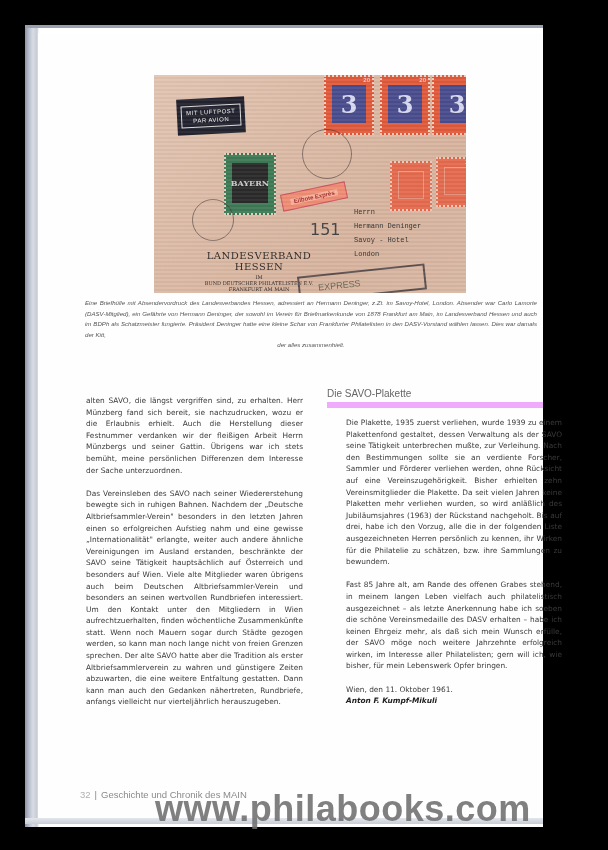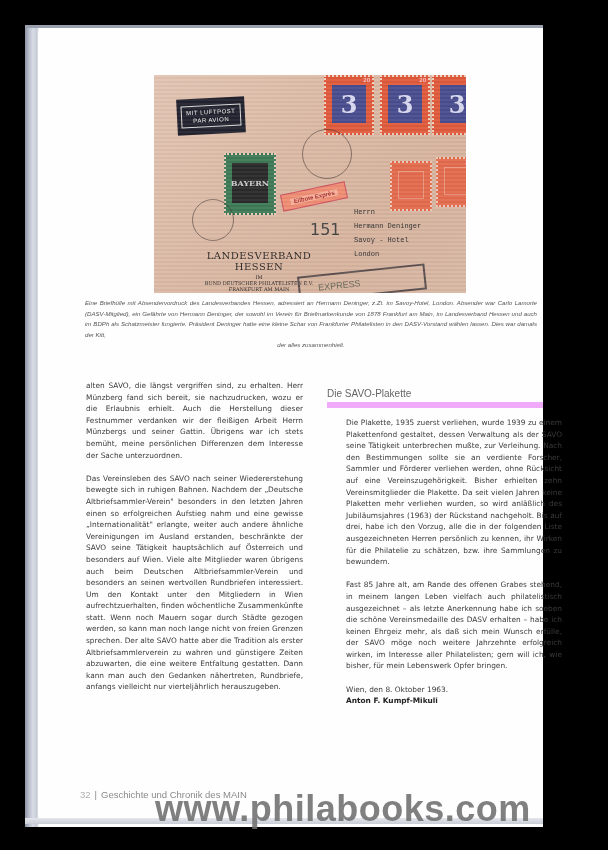--- a/index.html
+++ b/index.html
@@ -67,26 +67,26 @@
     .sender .s2 { font-size: 5px; margin-top: 2px; }
     .sender .s3 { font-size: 5px; }
     .sender .s4 { font-size: 5px; }
     .express-stamp { position:absolute; left: 144px; top: 195px; width: 128px; height: 26px; border: 2px solid #5c5050; transform: rotate(-6deg); font-size: 9px; color:#665; padding-left: 18px; box-sizing: border-box; line-height: 22px; }
     .caption {
       position: absolute; left: 85px; top: 298px; width: 452px; font-size: 6.1px; line-height: 10.5px;
       color: #555; text-align: justify; font-style: italic;
     }
     .caption .last { display:block; text-align:center; }
     .col { position: absolute; font-family: "DejaVu Sans", sans-serif; font-size: 7.4px; line-height: 11.6px; color: #3a3a3a; text-align: justify; }
-    .col-left { left: 86px; top: 380px; width: 217px; }
+    .col-left { left: 86px; top: 395px; width: 217px; }
     .col-right { left: 327px; top: 417px; width: 216px; margin-left: 19px; }
     .col p { margin: 0 0 11.6px 0; }
     .section-heading { position: absolute; left: 327px; top: 388px; width: 216px; font-size: 10px; color: #666; border-bottom: 6px solid #f0abfc; padding-bottom: 3px; font-weight: 300; }
     .signature-date { display:block; }
-    .signature-name { display:block; font-weight: bold; color: #222; }
+    .signature-name { display:block; font-weight: bold; font-style: italic; color: #222; }
     .footer { position: absolute; left: 80px; top: 789px; font-size: 9.5px; color: #8a8a8a; white-space: nowrap; }
     .footer .pn { color:#b0b0b0; }
     .footer .sep { margin: 0 4px; color:#888; }
     .watermark { position: absolute; left: 155px; top: 789px; width: 360px; font-size: 36px; font-weight: bold; color: rgba(110,110,110,0.88); letter-spacing: 0.5px; font-family: "Liberation Sans", sans-serif; line-height: 40px; text-align: right; }
   </style>
 </head>
 <body>
 
 <div class="page-frame"></div>
 <div class="page"></div>
@@ -158,21 +158,21 @@
 <div class="col col-left">
   <p>alten SAVO, die längst vergriffen sind, zu erhalten. Herr Münzberg fand sich bereit, sie nachzudrucken, wozu er die Erlaubnis erhielt. Auch die Herstellung dieser Festnummer verdanken wir der fleißigen Arbeit Herrn Münzbergs und seiner Gattin. Übrigens war ich stets bemüht, meine persönlichen Differenzen dem Interesse der Sache unterzuordnen.</p>
   <p>Das Vereinsleben des SAVO nach seiner Wiedererstehung bewegte sich in ruhigen Bahnen. Nachdem der „Deutsche Altbriefsammler-Verein" besonders in den letzten Jahren einen so erfolgreichen Aufstieg nahm und eine gewisse „Internationalität" erlangte, weiter auch andere ähnliche Vereinigungen im Ausland erstanden, beschränkte der SAVO seine Tätigkeit hauptsächlich auf Österreich und besonders auf Wien. Viele alte Mitglieder waren übrigens auch beim Deutschen Altbriefsammler-Verein und besonders an seinen wertvollen Rundbriefen interessiert. Um den Kontakt unter den Mitgliedern in Wien aufrechtzuerhalten, finden wöchentliche Zusammenkünfte statt. Wenn noch Mauern sogar durch Städte gezogen werden, so kann man noch lange nicht von freien Grenzen sprechen. Der alte SAVO hatte aber die Tradition als erster Altbriefsammlerverein zu wahren und günstigere Zeiten abzuwarten, die eine weitere Entfaltung gestatten. Dann kann man auch den Gedanken nähertreten, Rundbriefe, anfangs vielleicht nur vierteljährlich herauszugeben.</p>
 </div>
 
 <div class="section-heading">Die SAVO-Plakette</div>
 
 <div class="col col-right">
   <p>Die Plakette, 1935 zuerst verliehen, wurde 1939 zu einem Plakettenfond gestaltet, dessen Verwaltung als der SAVO seine Tätigkeit unterbrechen mußte, zur Verleihung. Nach den Bestimmungen sollte sie an verdiente Forscher, Sammler und Förderer verliehen werden, ohne Rücksicht auf eine Vereinszugehörigkeit. Bisher erhielten zehn Vereinsmitglieder die Plakette. Da seit vielen Jahren keine Plaketten mehr verliehen wurden, so wird anläßlich des Jubiläumsjahres (1963) der Rückstand nachgeholt. Bis auf drei, habe ich den Vorzug, alle die in der folgenden Liste ausgezeichneten Herren persönlich zu kennen, ihr Wirken für die Philatelie zu schätzen, bzw. ihre Sammlungen zu bewundern.</p>
   <p>Fast 85 Jahre alt, am Rande des offenen Grabes stehend, in meinem langen Leben vielfach auch philatelistisch ausgezeichnet – als letzte Anerkennung habe ich soeben die schöne Vereinsmedaille des DASV erhalten – habe ich keinen Ehrgeiz mehr, als daß sich mein Wunsch erfülle, der SAVO möge noch weitere Jahrzehnte erfolgreich wirken, im Interesse aller Philatelisten; gern will ich, wie bisher, für mein Lebenswerk Opfer bringen.</p>
-  <span class="signature-date">Wien, den 8. Oktober 1963.</span>
+  <span class="signature-date">Wien, den 11. Oktober 1961.</span>
   <span class="signature-name">Anton F. Kumpf-Mikuli</span>
 </div>
 
 <div class="footer">
   <span class="pn">32</span><span class="sep">|</span><span>Geschichte und Chronik des MAIN</span>
 </div>
 
 <div class="watermark">www.philabooks.com</div>
 
 </body></html>

